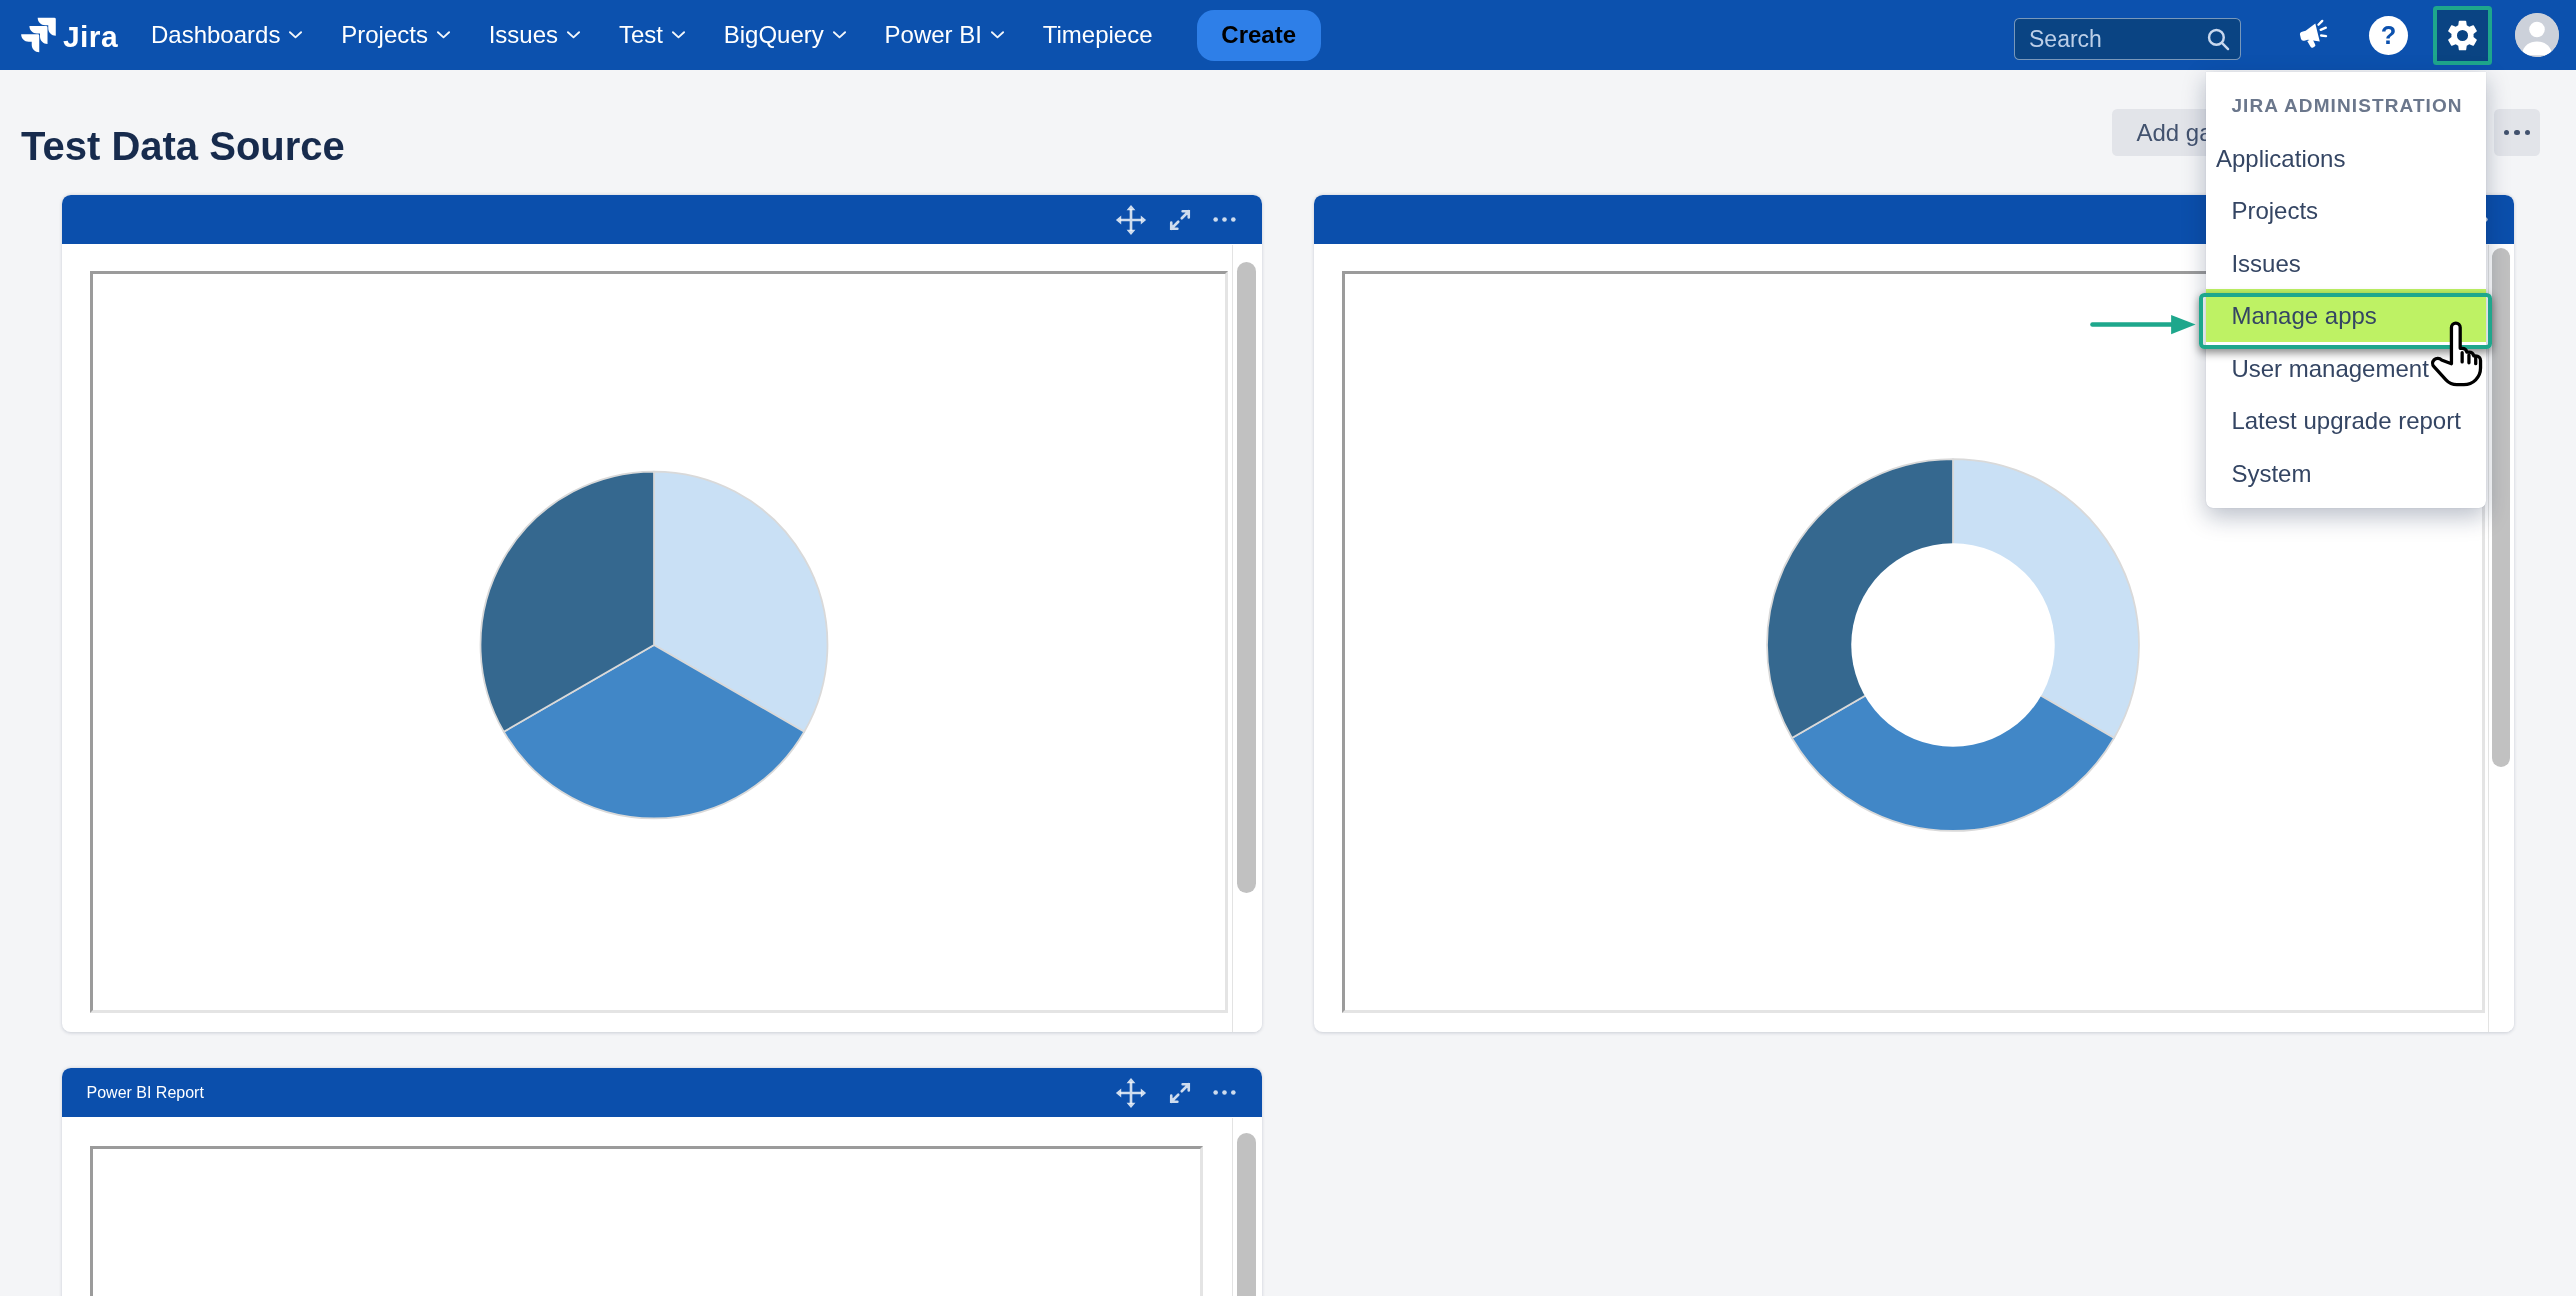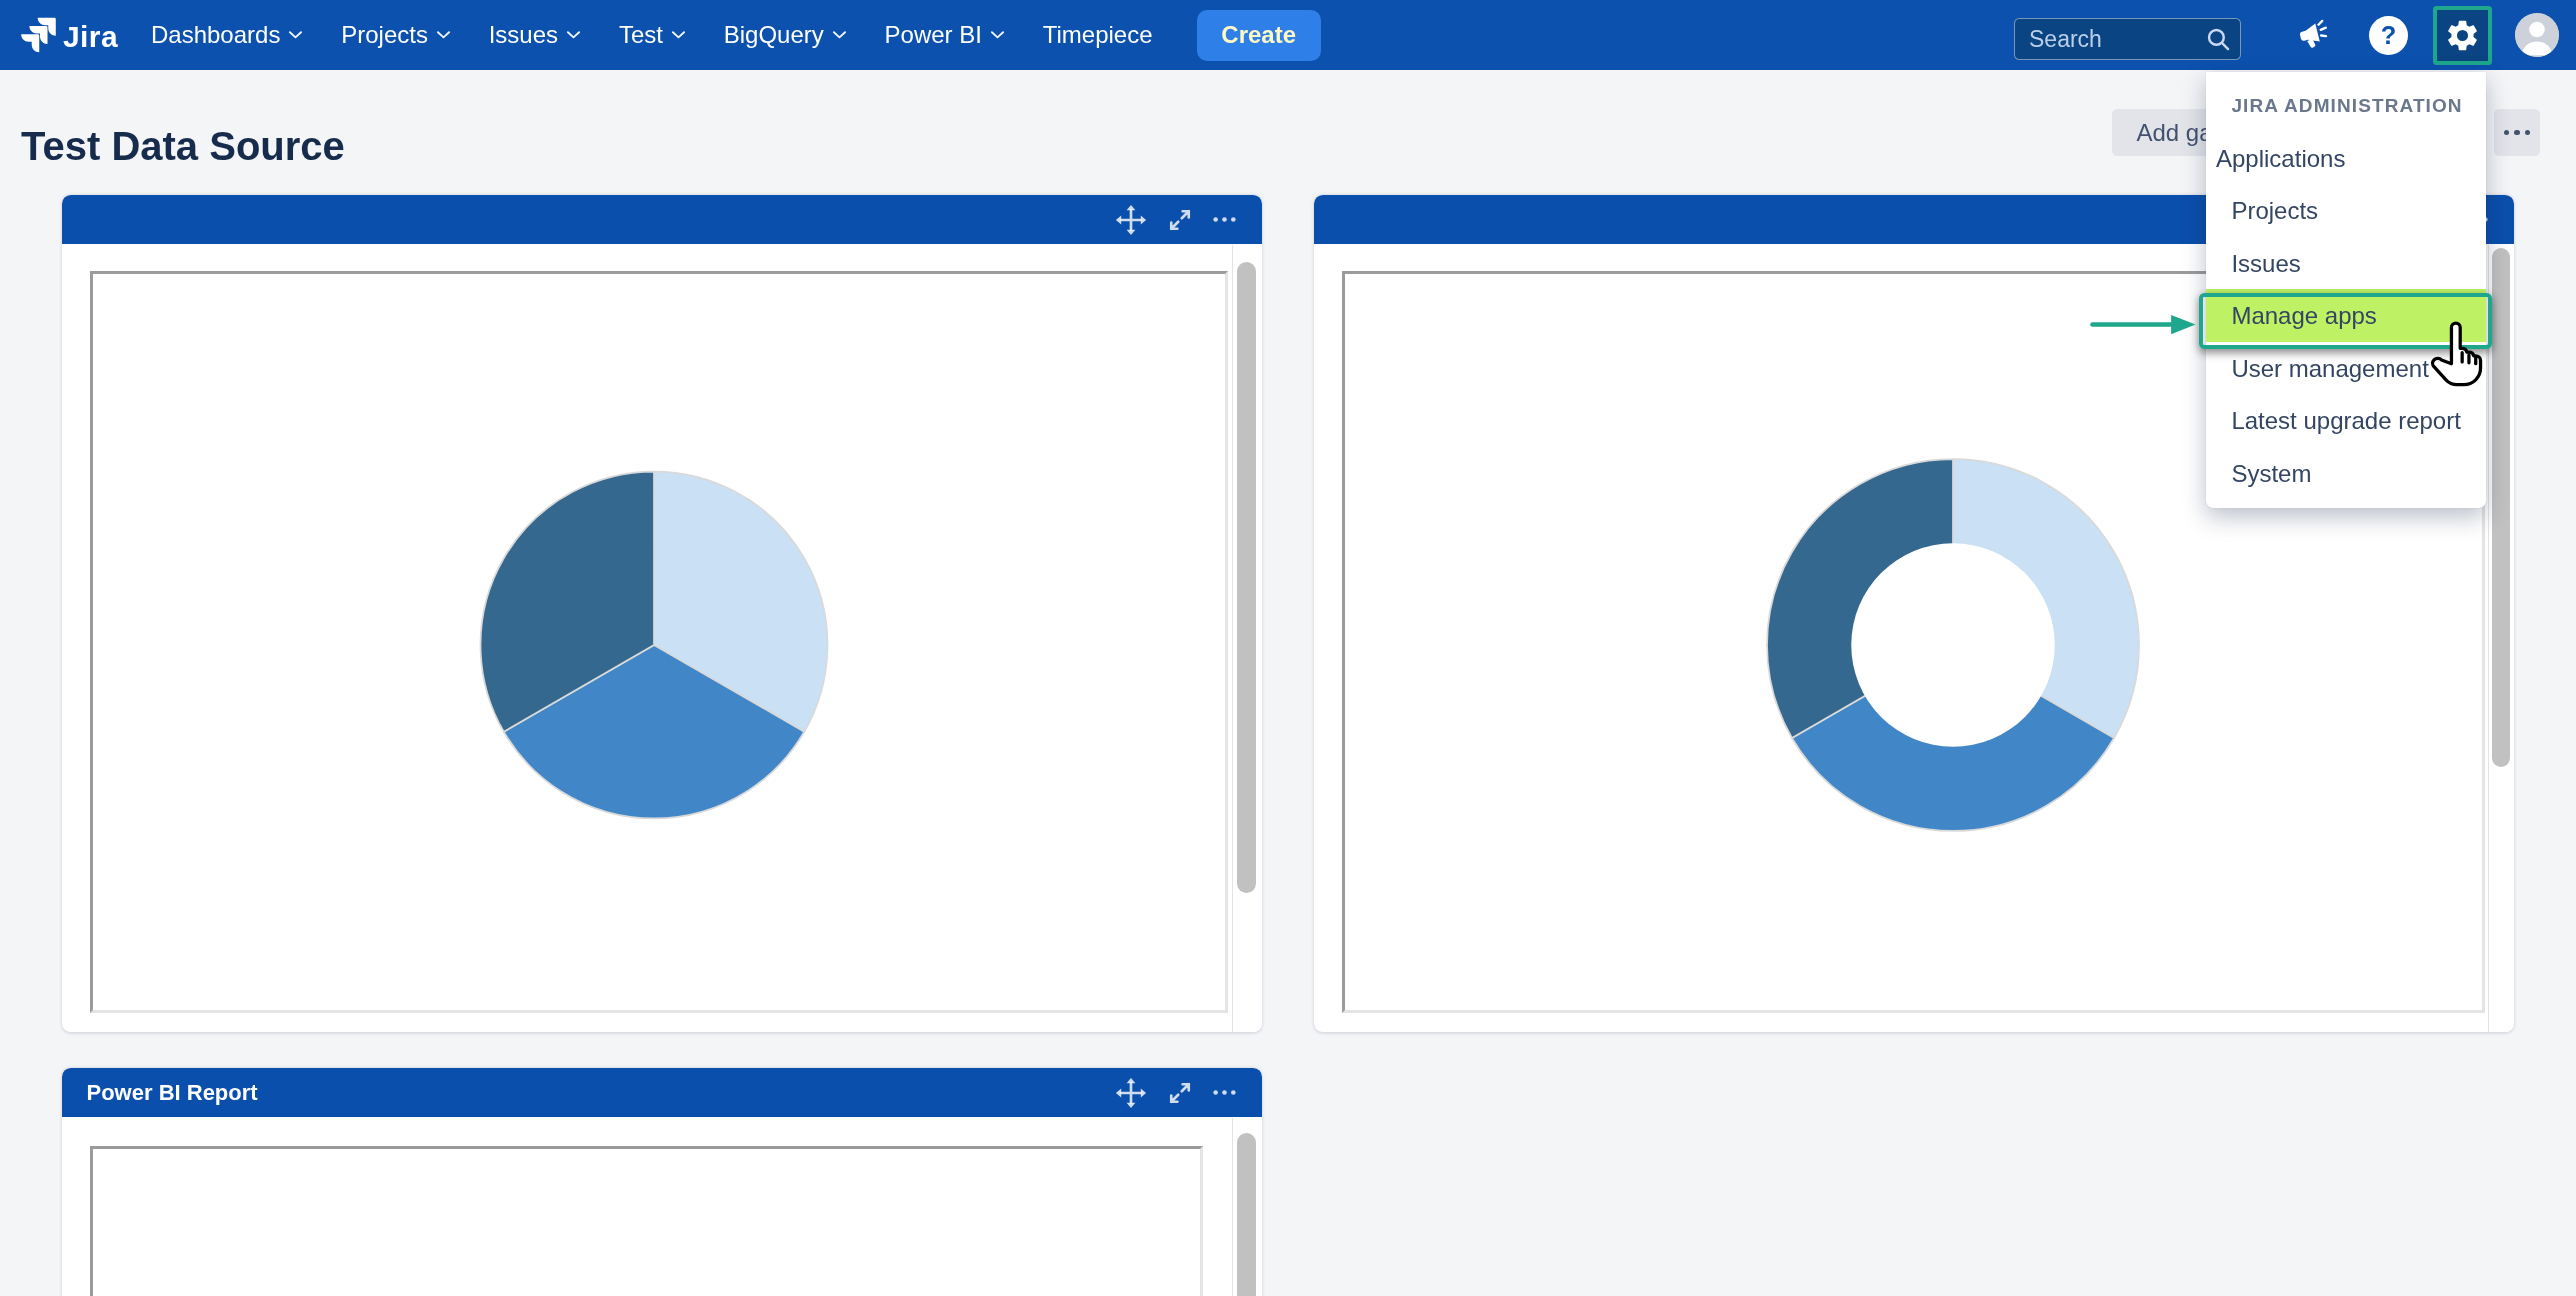--- a/index.html
+++ b/index.html
@@ -8,22 +8,22 @@
 
   
   #navbar{position:absolute;left:0;top:0;width:2576px;height:70px;background:#0C51AE;
     display:flex;align-items:center;padding:0 17.5px 0 21px;box-sizing:border-box;z-index:5;}
   .logo{display:flex;align-items:flex-end;margin-right:33px;cursor:pointer;}
   .logo svg{display:block;}
   .logo-text{color:#fff;font-size:30px;font-weight:600;margin-left:7px;letter-spacing:0.4px;}
   .nav-item{display:flex;align-items:center;color:#fff;font-size:24px;font-weight:500;
     margin-right:39px;white-space:nowrap;cursor:pointer;}
   .nav-item .chev{margin-left:8.8px;opacity:.95;}
-  .create-btn{background:#2E7FE8;color:#fef9c3;font-size:24px;font-weight:700;border:none;
-    border-radius:10px;height:51px;padding:0 24.5px;margin-left:5.3px;cursor:pointer;
+  .create-btn{background:#2E7FE8;color:#000000;font-size:24px;font-weight:700;border:none;
+    border-radius:17px;height:51px;padding:0 24.5px;margin-left:5.3px;cursor:pointer;
     font-family:"Liberation Sans",sans-serif;}
   .search-wrap{margin-left:auto;position:relative;width:227px;height:42px;margin-top:8px;}
   .search-wrap input{width:100%;height:100%;box-sizing:border-box;background:#0A4483;
     border:1.8px solid rgba(255,255,255,.45);border-radius:5.3px;color:#fff;font-size:23px;
     padding:0 46px 0 14px;outline:none;font-family:"Liberation Sans",sans-serif;}
   .search-wrap input::placeholder{color:#BCCFE8;}
   .search-icon{position:absolute;right:10.5px;top:8.8px;}
   .nav-icon-btn{display:flex;align-items:center;justify-content:center;cursor:pointer;background:none;border:none;padding:0;}
   .megaphone{margin-left:54px;}
   .help{margin-left:37px;width:39px;height:39px;border-radius:50%;background:#fff;
@@ -42,21 +42,21 @@
   .dots i{width:5.3px;height:5.3px;border-radius:50%;background:#42526E;display:block;}
 
   
   .card{position:absolute;background:#fff;border-radius:8.8px;overflow:hidden;
     box-shadow:0 0.9px 3.5px rgba(9,30,66,.18);}
   #gadget-1{left:62px;top:195px;width:1200px;height:837px;}
   #gadget-2{left:1314px;top:195px;width:1200px;height:837px;}
   #gadget-3{left:62px;top:1068px;width:1200px;height:237px;}
   .gadget-header{height:49px;background:#0B4FAC;display:flex;align-items:center;
     padding:0 26px 0 24.5px;cursor:move;}
-  .gadget-title{color:#fff;font-size:22px;font-weight:700;}
+  .gadget-title{color:#fff;font-size:16px;font-weight:400;}
   .gadget-icons{margin-left:auto;display:flex;gap:19px;align-items:center;color:rgba(255,255,255,.8);}
   .gadget-icons svg{display:block;cursor:pointer;}
   .iframe-box{position:absolute;background:#fff;border:3.5px solid;
     border-color:#9B9B9B #E4E4E4 #E4E4E4 #9B9B9B;box-sizing:border-box;}
   .sb-track{position:absolute;background:#fff;border-left:0.9px solid #E3E3E3;}
   .sb-thumb{position:absolute;background:#C1C1C1;border-radius:9.6px;cursor:pointer;}
 
   .chart-svg{position:absolute;z-index:2;}
 
   

